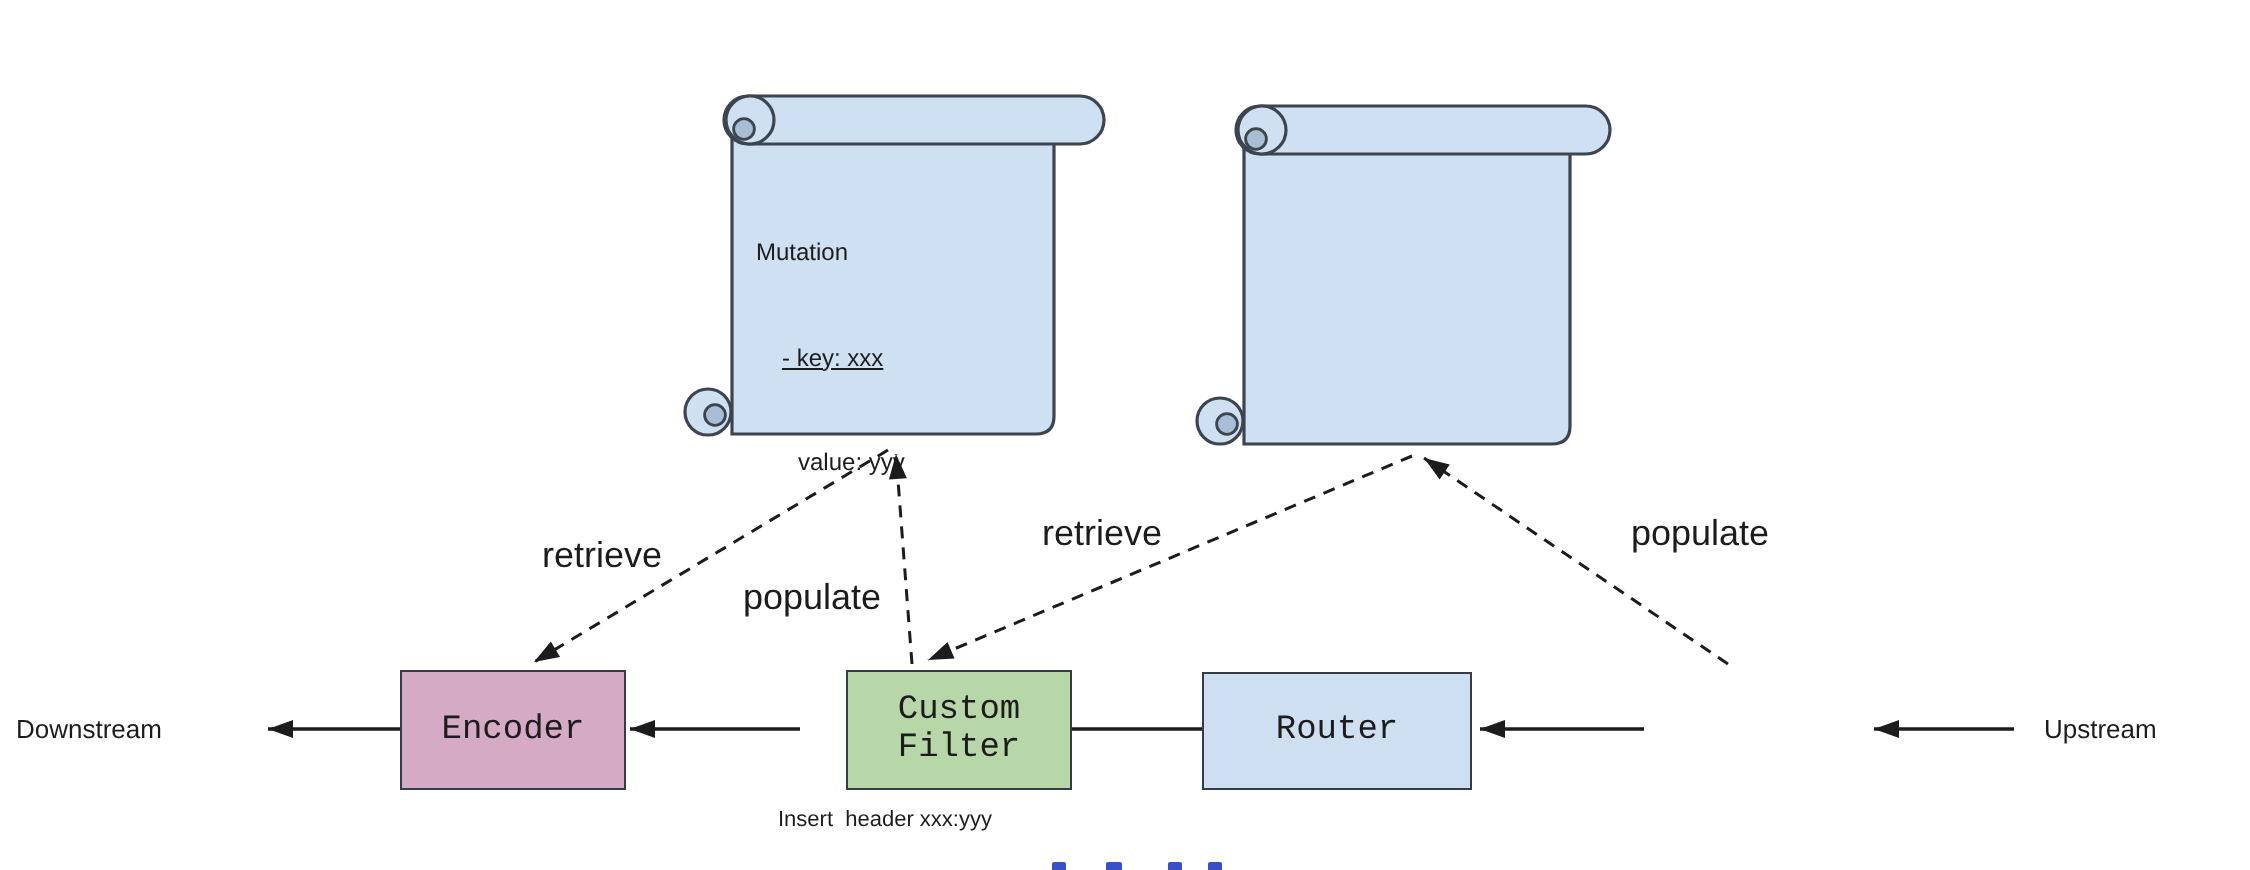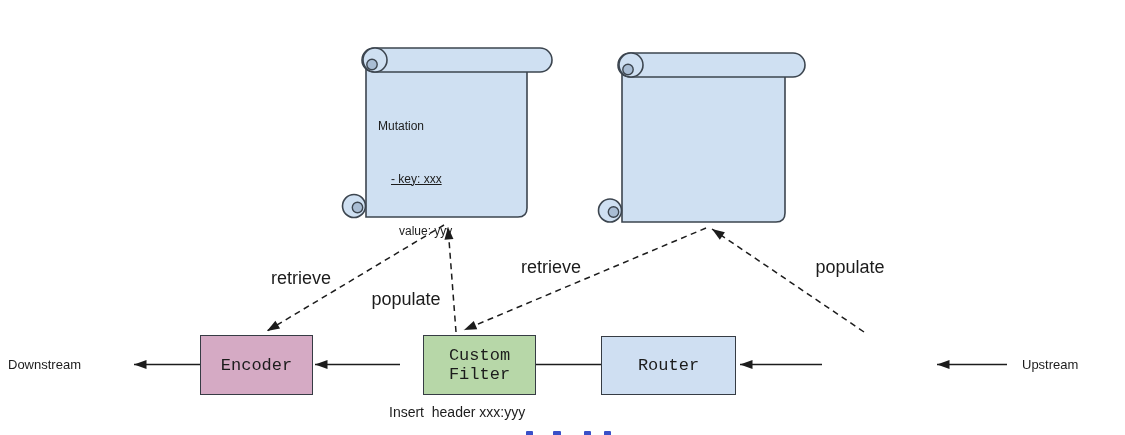--- a/index.html
+++ b/index.html
@@ -54,21 +54,21 @@
     position: absolute;
     font-size: 12px;
     line-height: 17.5px;
     white-space: pre;
   }
   .scroll-text .ind1 { padding-left: 13px; text-decoration: underline; }
   .scroll-text .ind2 { padding-left: 21px; }
 
   .annotation {
     position: absolute;
-    font-size: 14px;
+    font-size: 11px;
     white-space: pre;
   }
   .clip-frag {
     position: absolute;
     height: 5px;
     background: #3a50c8;
     border-radius: 1px;
   }
 </style>
 </head>

